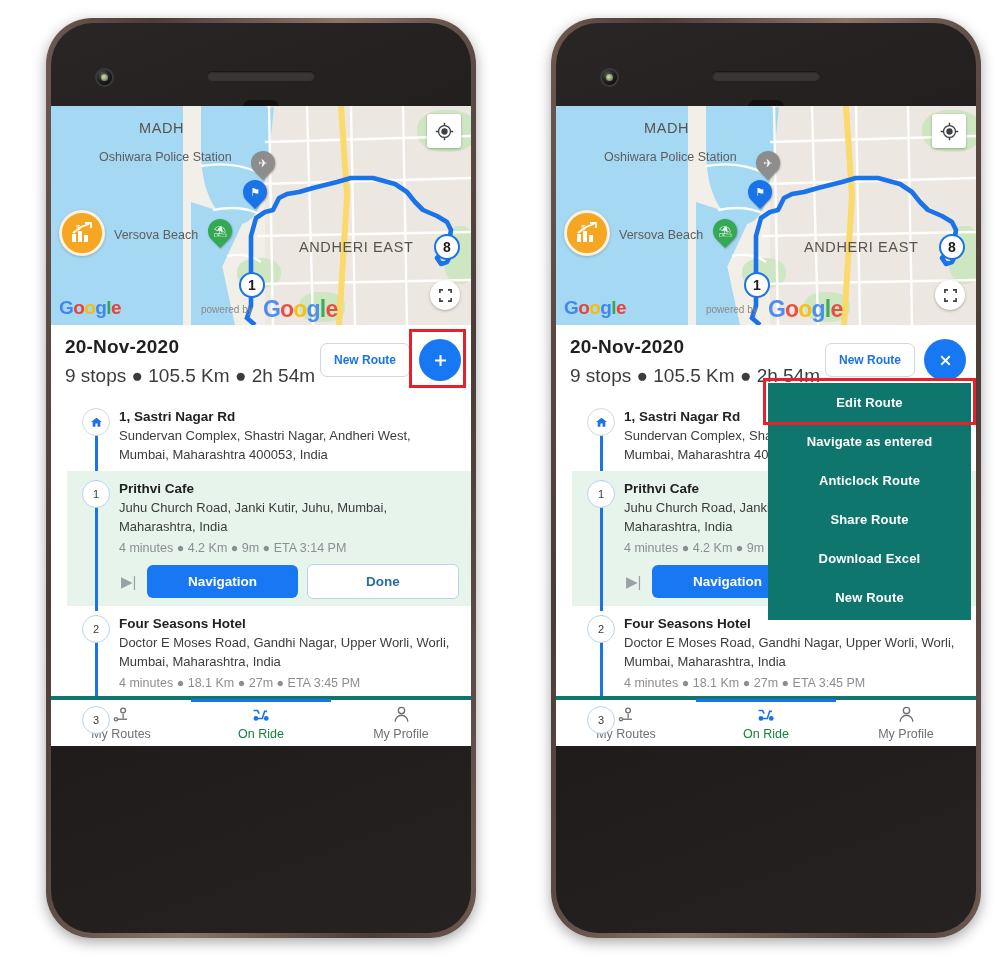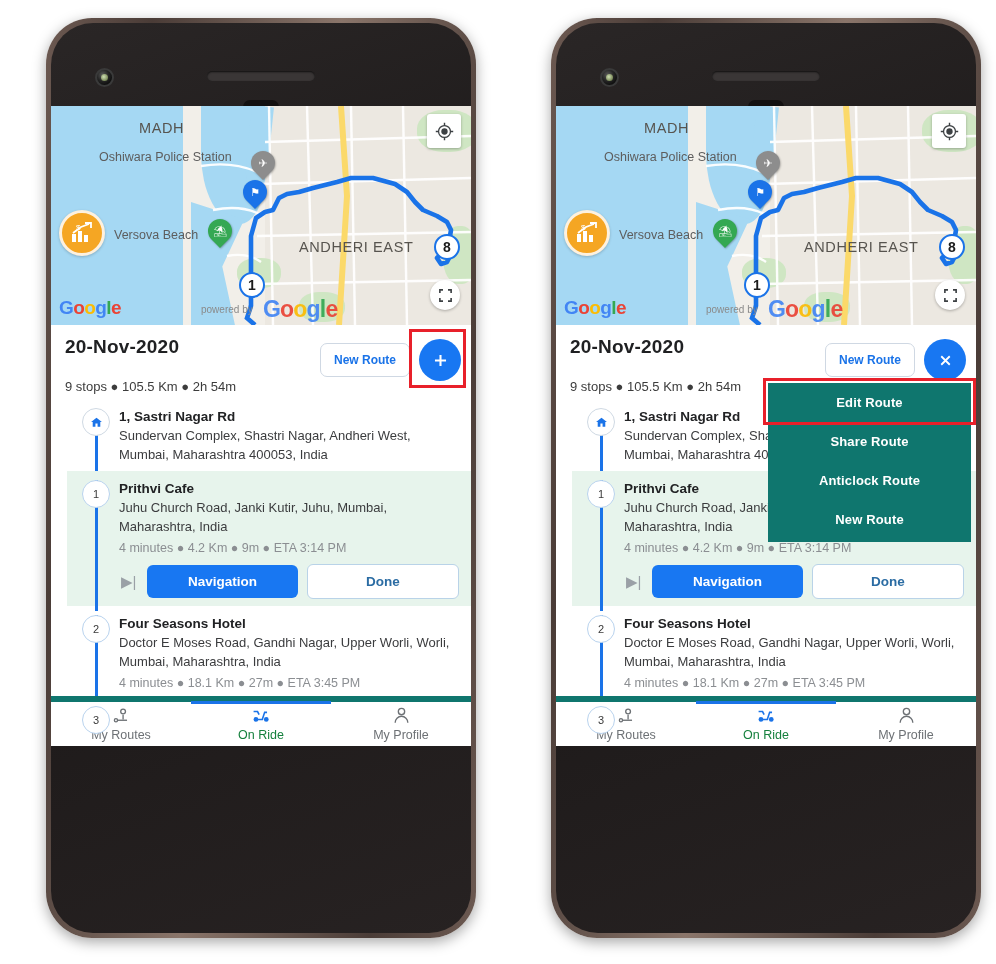--- a/index.html
+++ b/index.html
@@ -111,21 +111,21 @@
   .powered { position:absolute; left:150px; bottom:10px; font-size:10px; color:#8a8a8a; }
   .glogo2 { position:absolute; left:212px; bottom:2px; font-size:23px; font-weight:bold;
             letter-spacing:-.8px; opacity:.92; }
   .glogo2 span:nth-child(1){color:#4285F4;} .glogo2 span:nth-child(2){color:#EA4335;}
   .glogo2 span:nth-child(3){color:#FBBC05;} .glogo2 span:nth-child(4){color:#4285F4;}
   .glogo2 span:nth-child(5){color:#34A853;} .glogo2 span:nth-child(6){color:#EA4335;}
 
   
   .rhead { position:relative; padding:11px 14px 9px 14px; background:#fff; height:74px; }
   .rdate { font-size:19px; font-weight:bold; color:#1f2022; letter-spacing:.2px; }
-  .rmeta { font-size:13px; color:#3c3c3c; margin-top:21px; }
+  .rmeta { font-size:19px; color:#3c3c3c; margin-top:7px; }
   .hdr-actions { position:absolute; right:10px; top:14px; display:flex; align-items:center; gap:9px; }
   .btn-newroute {
     border:1px solid #cfd8e3; border-radius:7px; background:#fff;
     color:#1a73e8; font-size:12px; font-weight:bold; padding:9px 13px;
   }
   .fab {
     width:42px; height:42px; border-radius:50%; background:#1877f2; border:none;
     color:#fff; display:flex; align-items:center; justify-content:center;
   }
   .redbox { position:absolute; border:3.5px solid #e8202a; }
@@ -155,21 +155,21 @@
     font-size:13.5px; font-weight:bold; padding:9px 0;
   }
   .btn-done {
     flex:1; background:#fff; color:#2b6ca3; border:1px solid #b9d3e8; border-radius:6px;
     font-size:13.5px; font-weight:bold; padding:9px 0;
   }
 
   
   .tabbar {
     position:absolute; left:0; bottom:0; width:100%; height:50px; background:#fff;
-    display:flex; border-top:6px solid #0f766e;
+    display:flex; border-top:4px solid #0f766e;
   }
   .tab { flex:1; display:flex; flex-direction:column; align-items:center;
          justify-content:center; gap:3px; position:relative; }
   .tab .tlabel { font-size:12.5px; color:#6d7175; }
   .tab.on .tlabel { color:#15803d; }
   .tab.on::before {
     content:""; position:absolute; top:-1px; left:0; width:100%; height:3px; background:#1a73e8;
   }
 
   
@@ -501,22 +501,24 @@
           <button class="btn-newroute">New Route</button>
           <button class="closebtn">
             <svg width="17" height="17" viewBox="0 0 24 24" stroke="#fff" stroke-width="2.6">
                 <path d="M6 6l12 12M18 6L6 18"></path>
               </svg>
           </button>
         </div>
 
         <div class="menu">
           <div class="menu-item">Edit Route</div>
+          <div class="menu-item">Navigate as entered</div>
+          <div class="menu-item">Anticlock Route</div>
           <div class="menu-item">Share Route</div>
-          <div class="menu-item">Anticlock Route</div>
+          <div class="menu-item">Download Excel</div>
           <div class="menu-item">New Route</div>
           <div class="redbox" id="edit-route-highlight"></div>
         </div>
       </div>
 
       <div class="stops">
 
         <div class="stop">
           <div class="rail">
             <div class="line first"></div>

